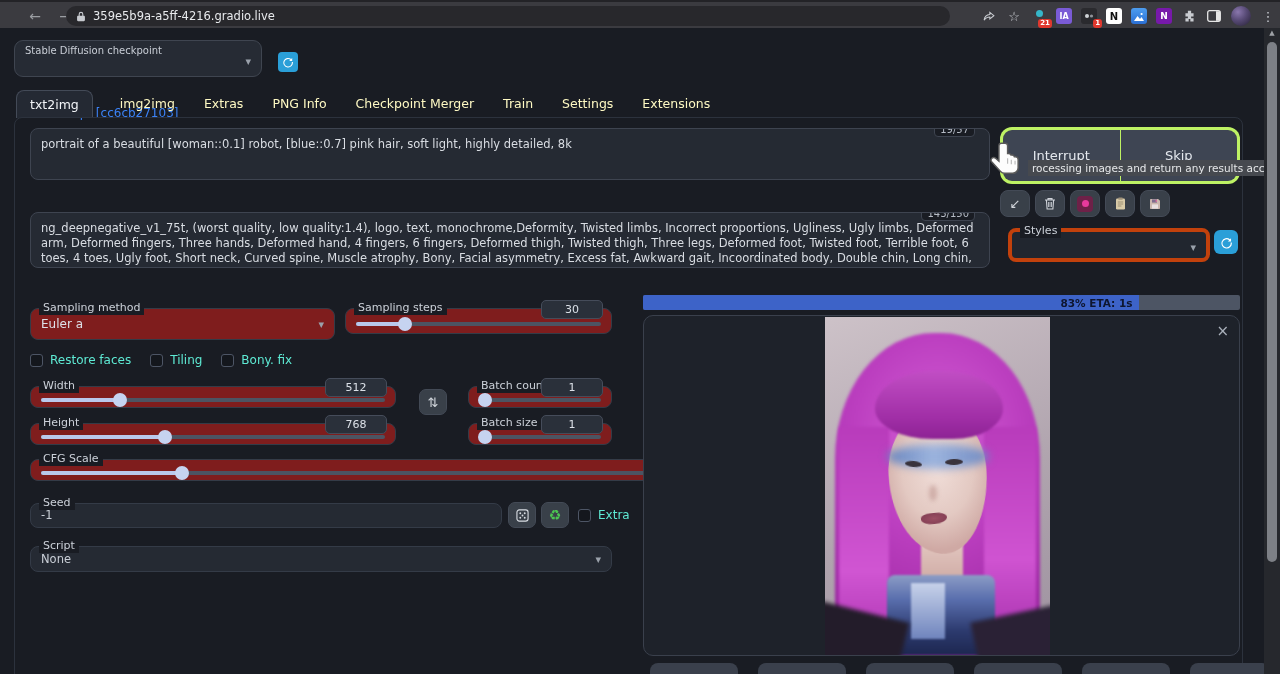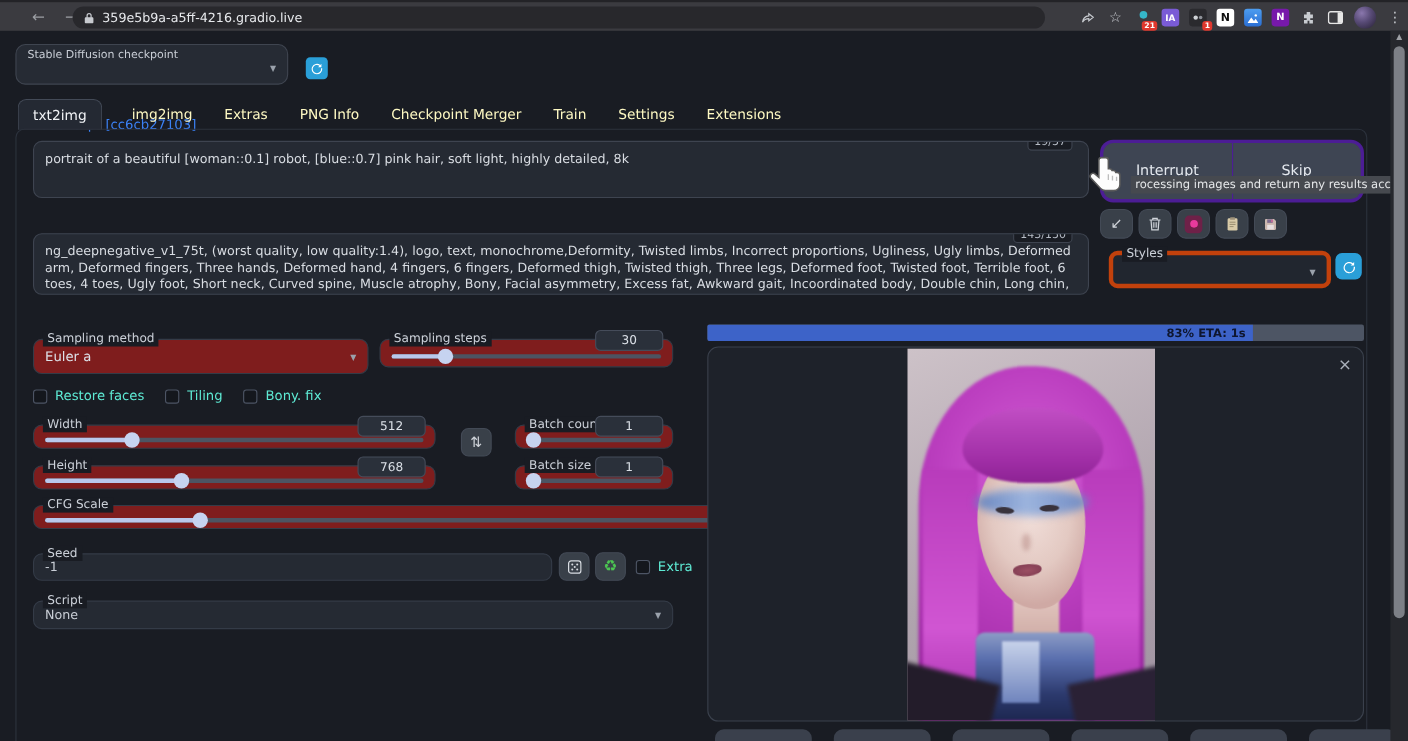--- a/index.html
+++ b/index.html
@@ -69,21 +69,21 @@
   .caret { color:#9aa1ab; font-size:11px; }
   .cbrow { position:absolute; left:30px; top:353px; display:flex; gap:19px; align-items:center; }
   .cbitem { display:flex; gap:7px; align-items:center; }
   .cb { width:13px; height:13px; border:1px solid #4d5565; border-radius:3px; background:#14171d; }
   .cbl { font-size:12px; color:#5eead4; white-space:nowrap; }
   .sqbtn { position:absolute; width:28px; height:26px; background:#394049;
     border:1px solid #434a56; border-radius:7px; display:flex; align-items:center;
     justify-content:center; color:#d0d4da; font-size:13px; }
   
   .gen-wrap { position:absolute; left:1000px; top:127px; width:240px; height:57px;
-    background:#4c1d95; border-radius:12px; display:flex; padding:3px; gap:1px; }
+    background:#bef264; border-radius:12px; display:flex; padding:3px; gap:1px; }
   .gen-btn { flex:1; background:#3e4553; color:#e4e8ee; font-size:13px;
     display:flex; align-items:center; justify-content:center; }
   .gen-btn.l { border-radius:9px 0 0 9px; }
   .gen-btn.r { border-radius:0 9px 9px 0; }
   .tooltip { position:absolute; left:1028px; top:160px; width:236px; height:16px;
     background:#46494f; color:#e6e8ea; font-size:10.5px; line-height:16px;
     padding:0 4px; white-space:nowrap; overflow:hidden; z-index:6; }
   .tools { position:absolute; left:1000px; top:190px; display:flex; gap:5px; }
   .tool { width:30px; height:27px; background:#394049; border:1px solid #434a56;
     border-radius:8px; display:flex; align-items:center; justify-content:center;

